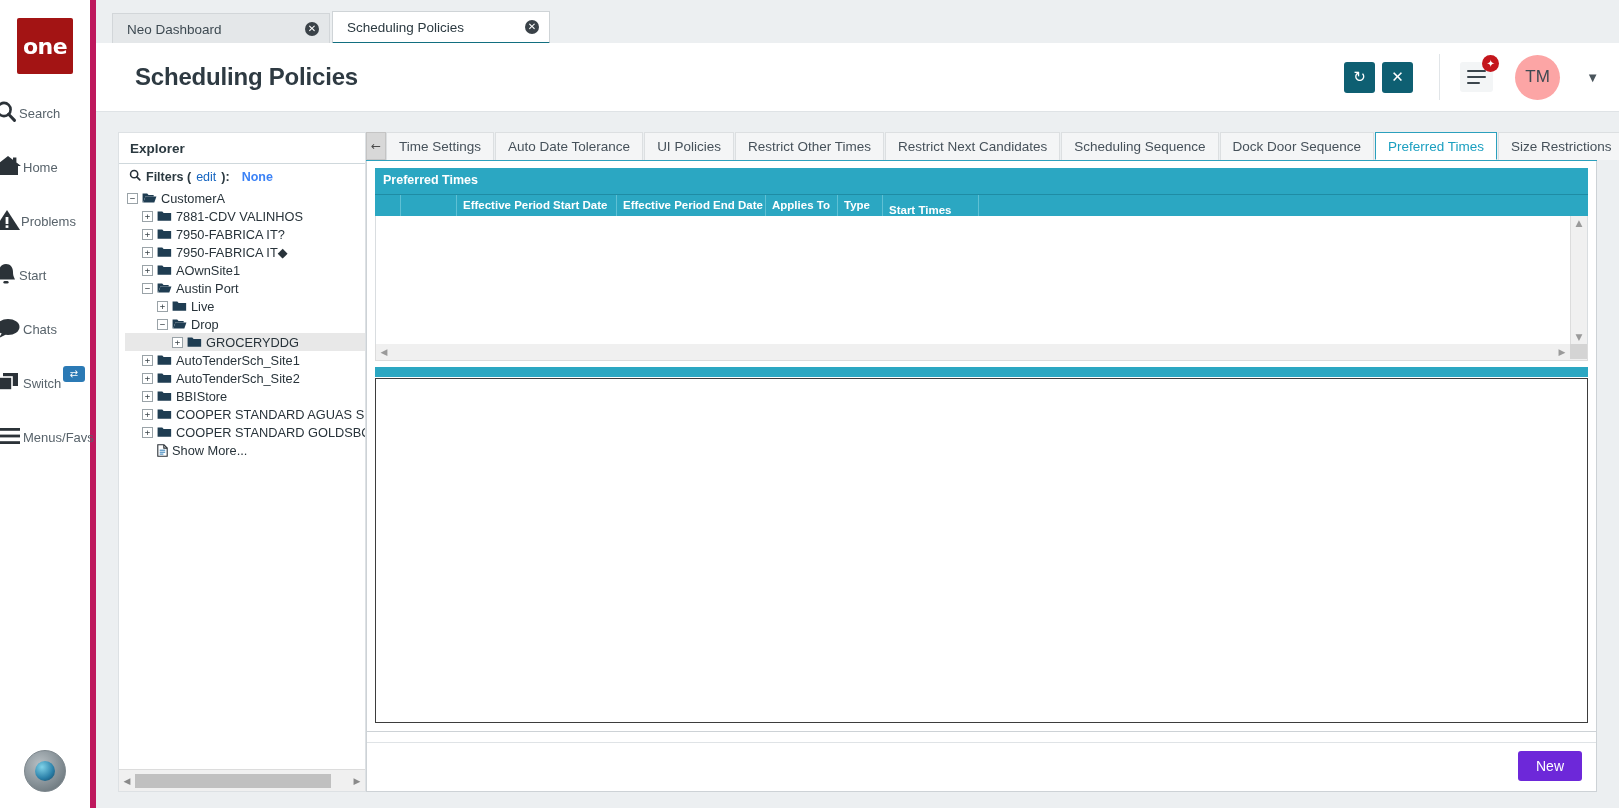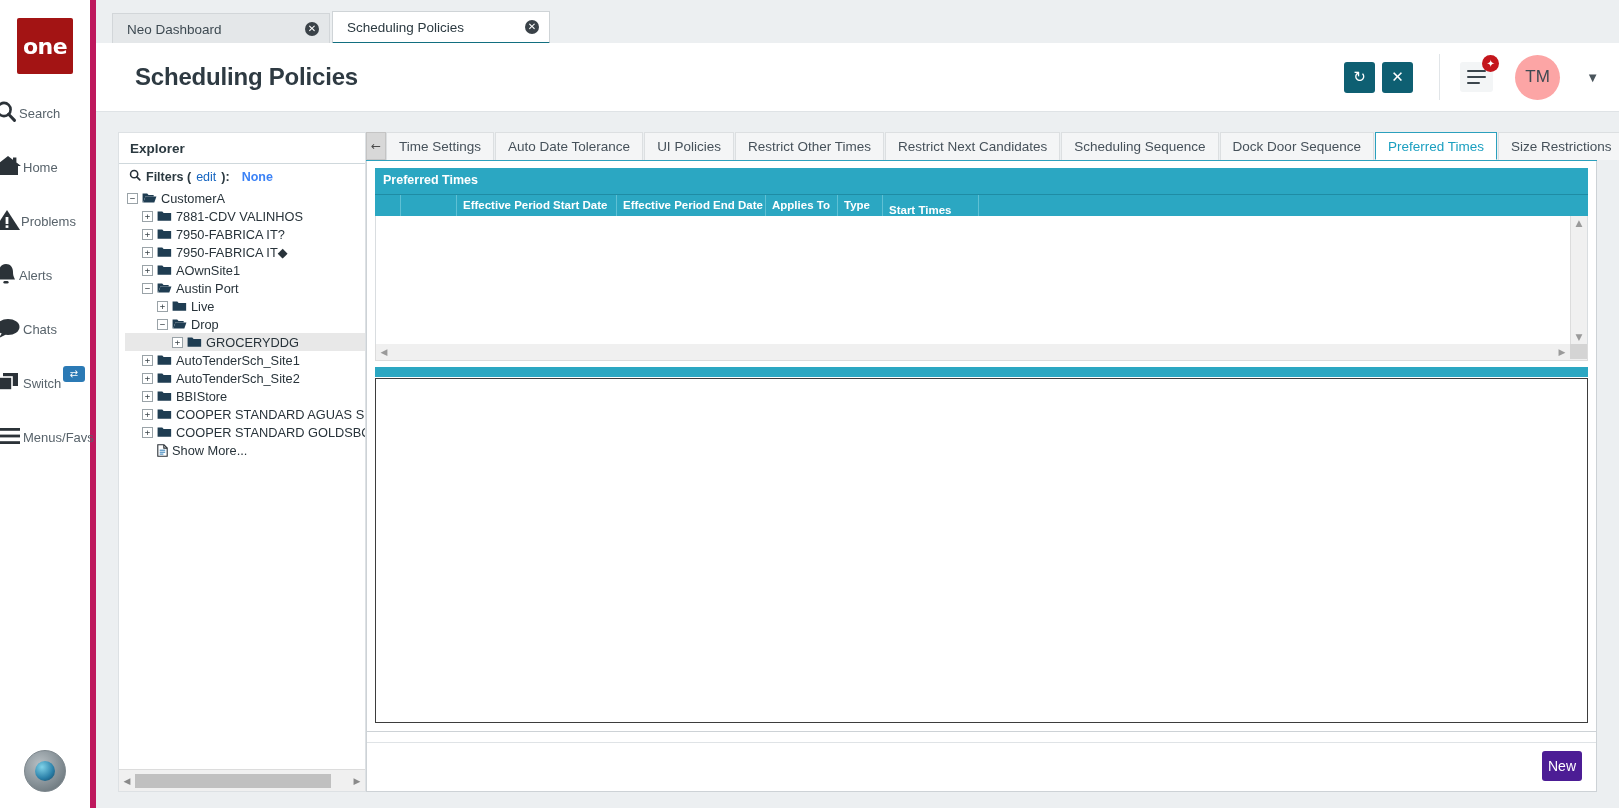--- a/index.html
+++ b/index.html
@@ -258,22 +258,22 @@
     flex: 1; border: 1px solid #3d3d3d; background: #fff; min-height: 0;
     margin-top: 1px;
   }
 
   .footer-bar {
     display:flex; justify-content: flex-end; align-items: center;
     padding: 8px 14px 0 0; border-top: 1px solid #dfe3e6;
     margin-top: 10px; background: #fff;
   }
   .btn-new {
-    background: #4c1d95; color: #fff; font-size: 14px;
-    padding: 7px 6px; border-radius: 3px; cursor: pointer; border: none;
+    background: #6d28d9; color: #fff; font-size: 14px;
+    padding: 7px 18px; border-radius: 3px; cursor: pointer; border: none;
   }
   .footer-wrap { background:#fff; border:1px solid #cdd2d6; border-top:none; padding: 0 0 10px 0;}
 </style>
 </head>
 <body>
 
 <div id="app">
 
   <div class="rail">
     <div class="rail-logo">
@@ -311,21 +311,21 @@
       <div class="lbl">Problems</div>
     </div>
 
     <div class="rail-item">
       <div class="ico">
         <svg width="26" height="26" viewBox="0 0 26 26">
             <path d="M13 3 C17.5 3 20 6.3 20 11 C20 16 22 17.5 22 18.6 L4 18.6 C4 17.5 6 16 6 11 C6 6.3 8.5 3 13 3 Z" fill="#2b3238"></path>
             <rect x="10.4" y="20" width="5.2" height="2.6" rx="1.3" fill="#2b3238"></rect>
           </svg>
       </div>
-      <div class="lbl">Alerts</div>
+      <div class="lbl">Start</div>
     </div>
 
     <div class="rail-item">
       <div class="ico">
         <svg width="30" height="26" viewBox="0 0 30 26">
             <ellipse cx="15" cy="12" rx="11.5" ry="8" fill="#2b3238"></ellipse>
             <path d="M9 18 L6 23 L13 19.5 Z" fill="#2b3238"></path>
           </svg>
       </div>
       <div class="lbl">Chats</div>

